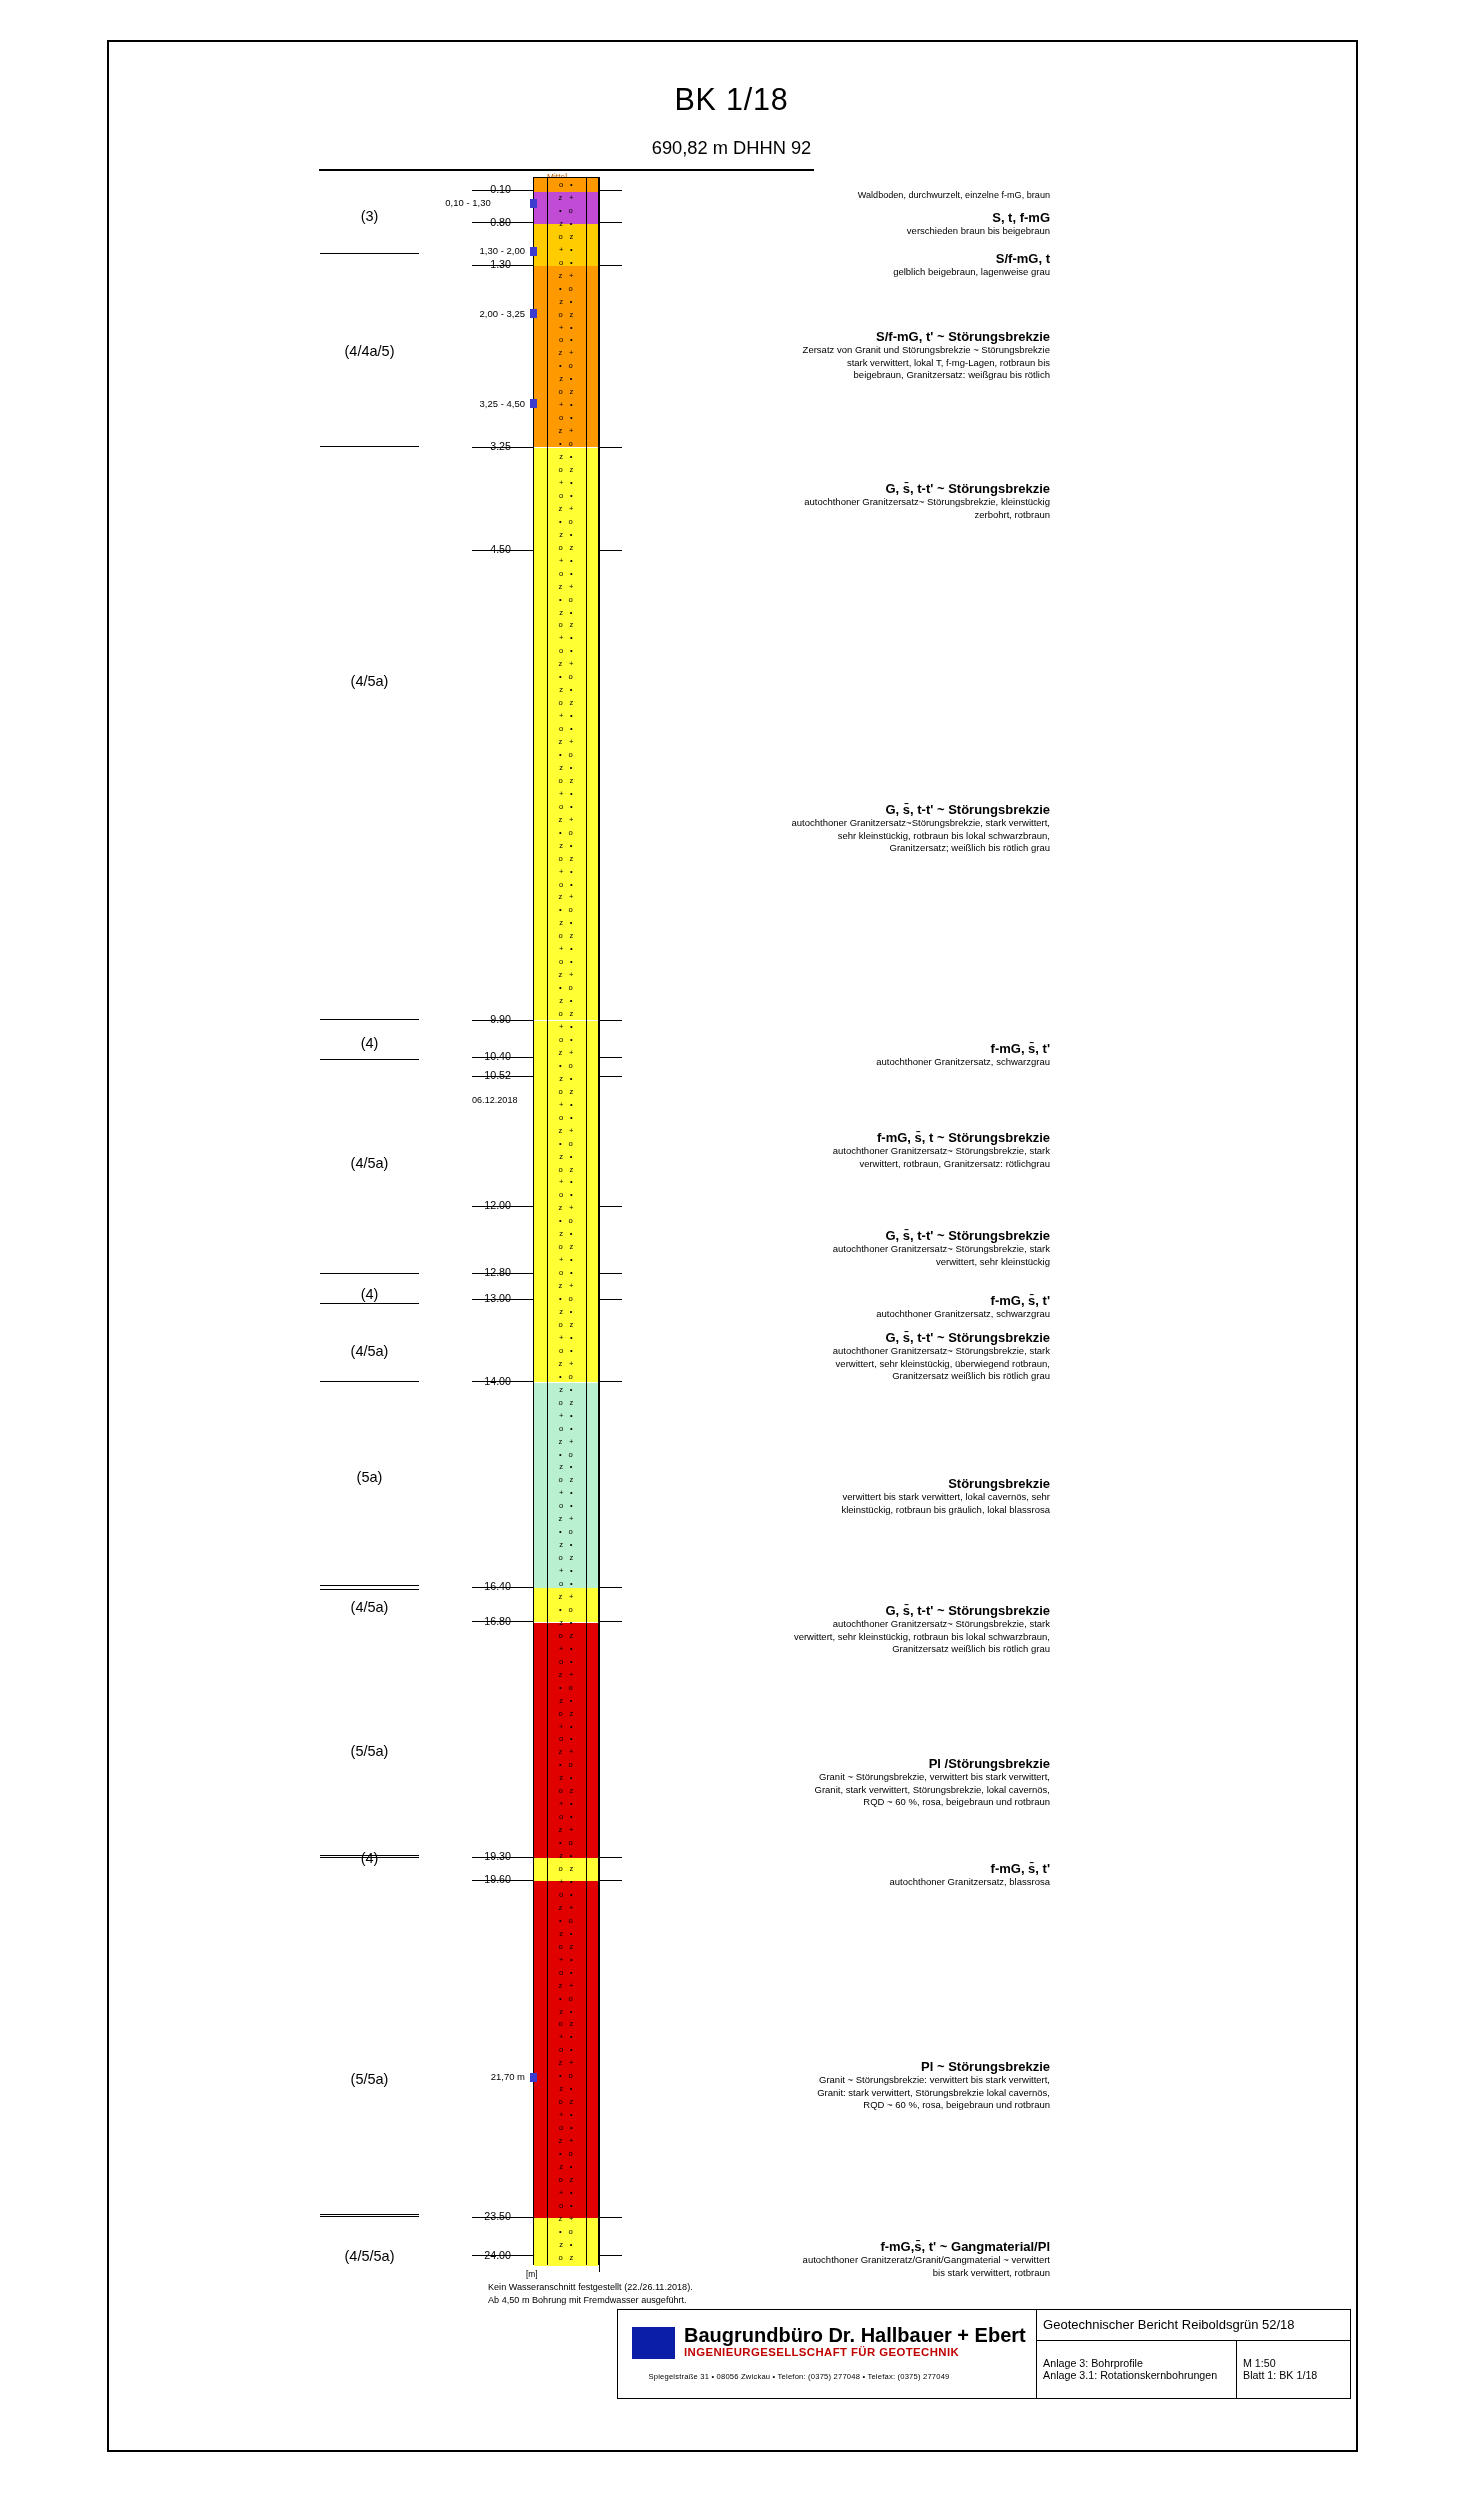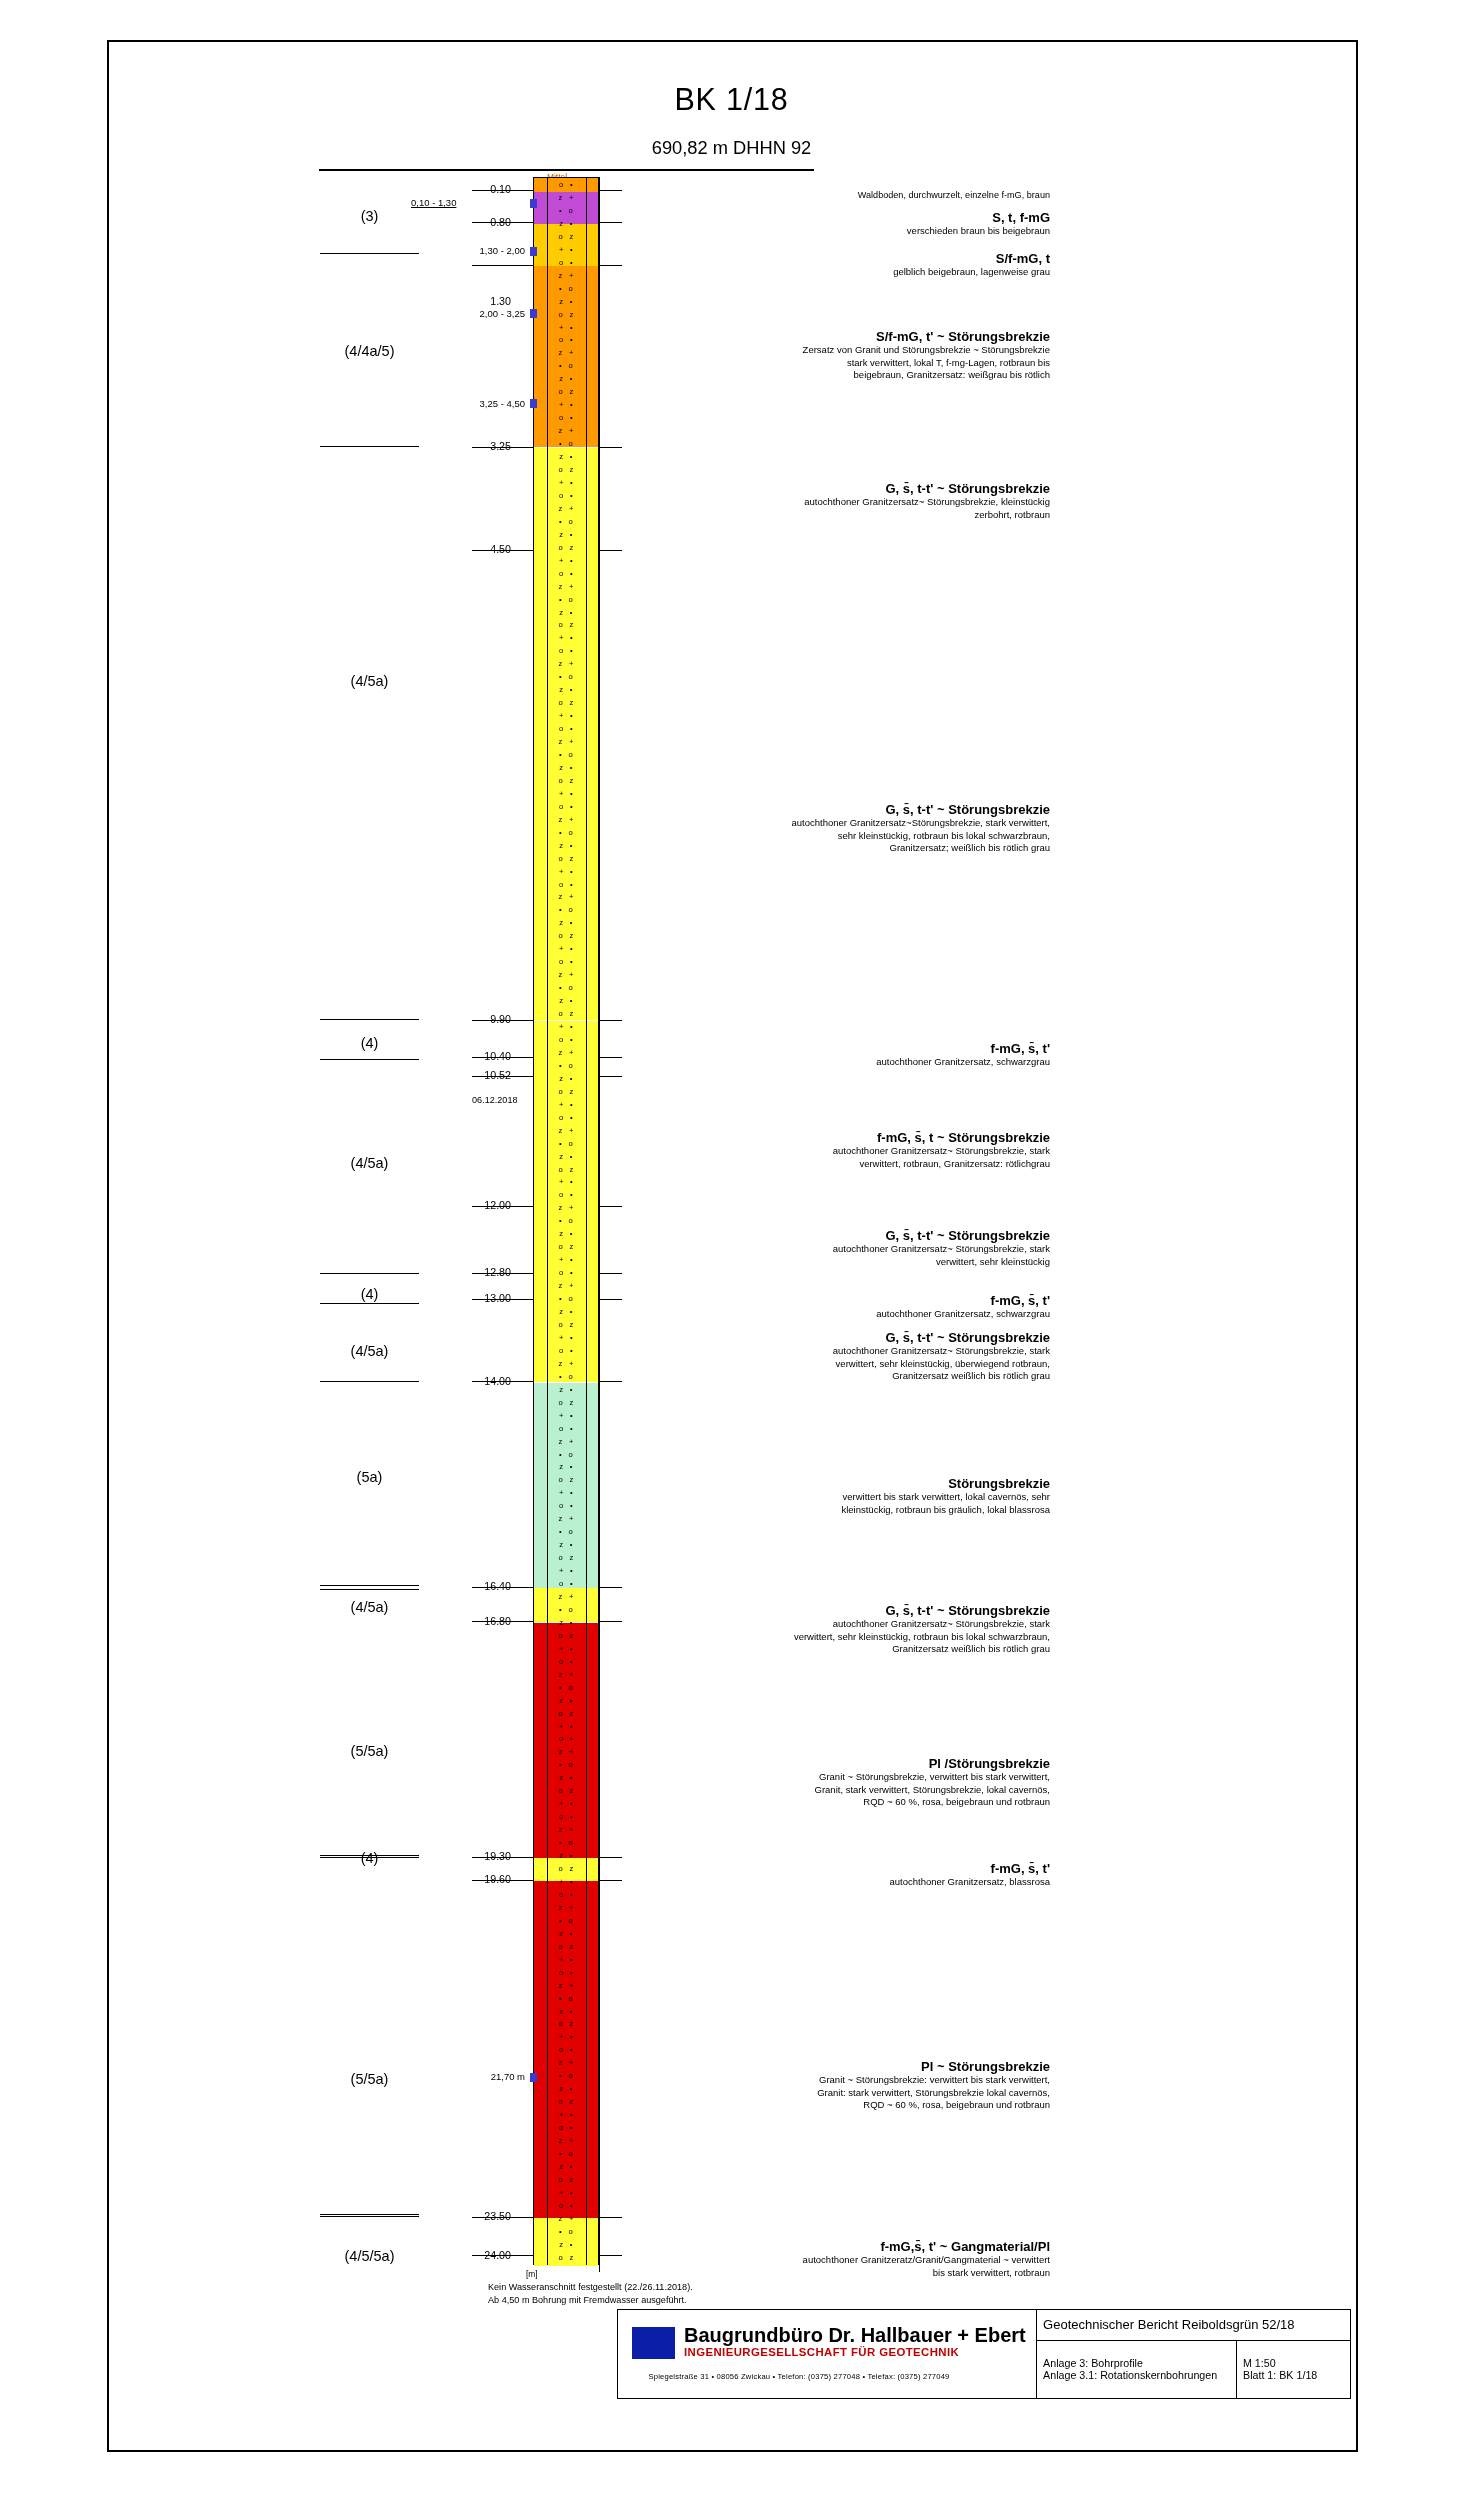--- a/index.html
+++ b/index.html
@@ -240,21 +240,21 @@
   <div id="corebox"></div>
   <div id="verticalline"></div>
 
   <div id="depths-layer">
       <div class="txt depthlabel" style="left: 427px; top: 183px; width: 84px;">0.10</div>
       <div class="tick" style="left: 472px; top: 190px; width: 61px;"></div>
       <div class="leader" style="left: 599px; top: 190px; width: 23px;"></div>
       <div class="txt depthlabel" style="left: 427px; top: 216px; width: 84px;">0.80</div>
       <div class="tick" style="left: 472px; top: 222px; width: 61px;"></div>
       <div class="leader" style="left: 599px; top: 222px; width: 23px;"></div>
-      <div class="txt depthlabel" style="left: 427px; top: 258px; width: 84px; margin-top: 37px;">1.30</div>
+      <div class="txt depthlabel" style="left: 427px; top: 258px; width: 84px;">1.30</div>
       <div class="tick" style="left: 472px; top: 265px; width: 61px;"></div>
       <div class="leader" style="left: 599px; top: 265px; width: 23px;"></div>
       <div class="txt depthlabel" style="left: 427px; top: 440px; width: 84px;">3.25</div>
       <div class="tick" style="left: 472px; top: 447px; width: 61px;"></div>
       <div class="leader" style="left: 599px; top: 447px; width: 23px;"></div>
       <div class="txt depthlabel" style="left: 427px; top: 543px; width: 84px;">4.50</div>
       <div class="tick" style="left: 472px; top: 550px; width: 61px;"></div>
       <div class="leader" style="left: 599px; top: 550px; width: 23px;"></div>
       <div class="txt depthlabel" style="left: 427px; top: 1013px; width: 84px;">9.90</div>
       <div class="tick" style="left: 472px; top: 1020px; width: 61px;"></div>
@@ -354,21 +354,21 @@
 Granit, stark verwittert, Störungsbrekzie, lokal cavernös,
 RQD ~ 60 %, rosa, beigebraun und rotbraun</div></div>
       <div class="txt" style="left: 623px; top: 1861px; width: 427px;"><div class="lith-title">f-mG, s̄, t'</div><div class="lith-desc" style="white-space: pre-line;">autochthoner Granitzersatz, blassrosa</div></div>
       <div class="txt" style="left: 623px; top: 2059px; width: 427px;"><div class="lith-title">Pl ~ Störungsbrekzie</div><div class="lith-desc" style="white-space: pre-line;">Granit ~ Störungsbrekzie: verwittert bis stark verwittert,
 Granit: stark verwittert, Störungsbrekzie lokal cavernös,
 RQD ~ 60 %, rosa, beigebraun und rotbraun</div></div>
       <div class="txt" style="left: 623px; top: 2239px; width: 427px;"><div class="lith-title">f-mG,s̄, t' ~ Gangmaterial/Pl</div><div class="lith-desc" style="white-space: pre-line;">autochthoner Granitzeratz/Granit/Gangmaterial ~ verwittert
 bis stark verwittert, rotbraun</div></div>
     </div>
   <div id="marks-layer">
-      <div class="txt wlabel" style="left: 411px; top: 197px; width: 114px; text-align: left; text-decoration: underline;">0,10 - 1,30</div>
+      <div class="txt wlabel" style="left: 411px; top: 197px; width: 114px; text-align: center;">0,10 - 1,30</div>
       <div class="bluebox" style="left: 530px; top: 199px; width: 6.9px; height: 9.1px;"></div>
       <div class="txt wlabel" style="left: 411px; top: 245px; width: 114px; text-align: right;">1,30 - 2,00</div>
       <div class="bluebox" style="left: 530px; top: 247px; width: 6.9px; height: 9.1px;"></div>
       <div class="txt wlabel" style="left: 411px; top: 308px; width: 114px; text-align: right;">2,00 - 3,25</div>
       <div class="bluebox" style="left: 530px; top: 309px; width: 6.9px; height: 9.1px;"></div>
       <div class="txt wlabel" style="left: 411px; top: 398px; width: 114px; text-align: right;">3,25 - 4,50</div>
       <div class="bluebox" style="left: 530px; top: 399px; width: 6.9px; height: 9.1px;"></div>
       <div class="txt wlabel" style="left: 411px; top: 2071px; width: 114px; text-align: right;">21,70 m</div>
       <div class="bluebox" style="left: 530px; top: 2073px; width: 6.9px; height: 9.1px;"></div>
     </div>

